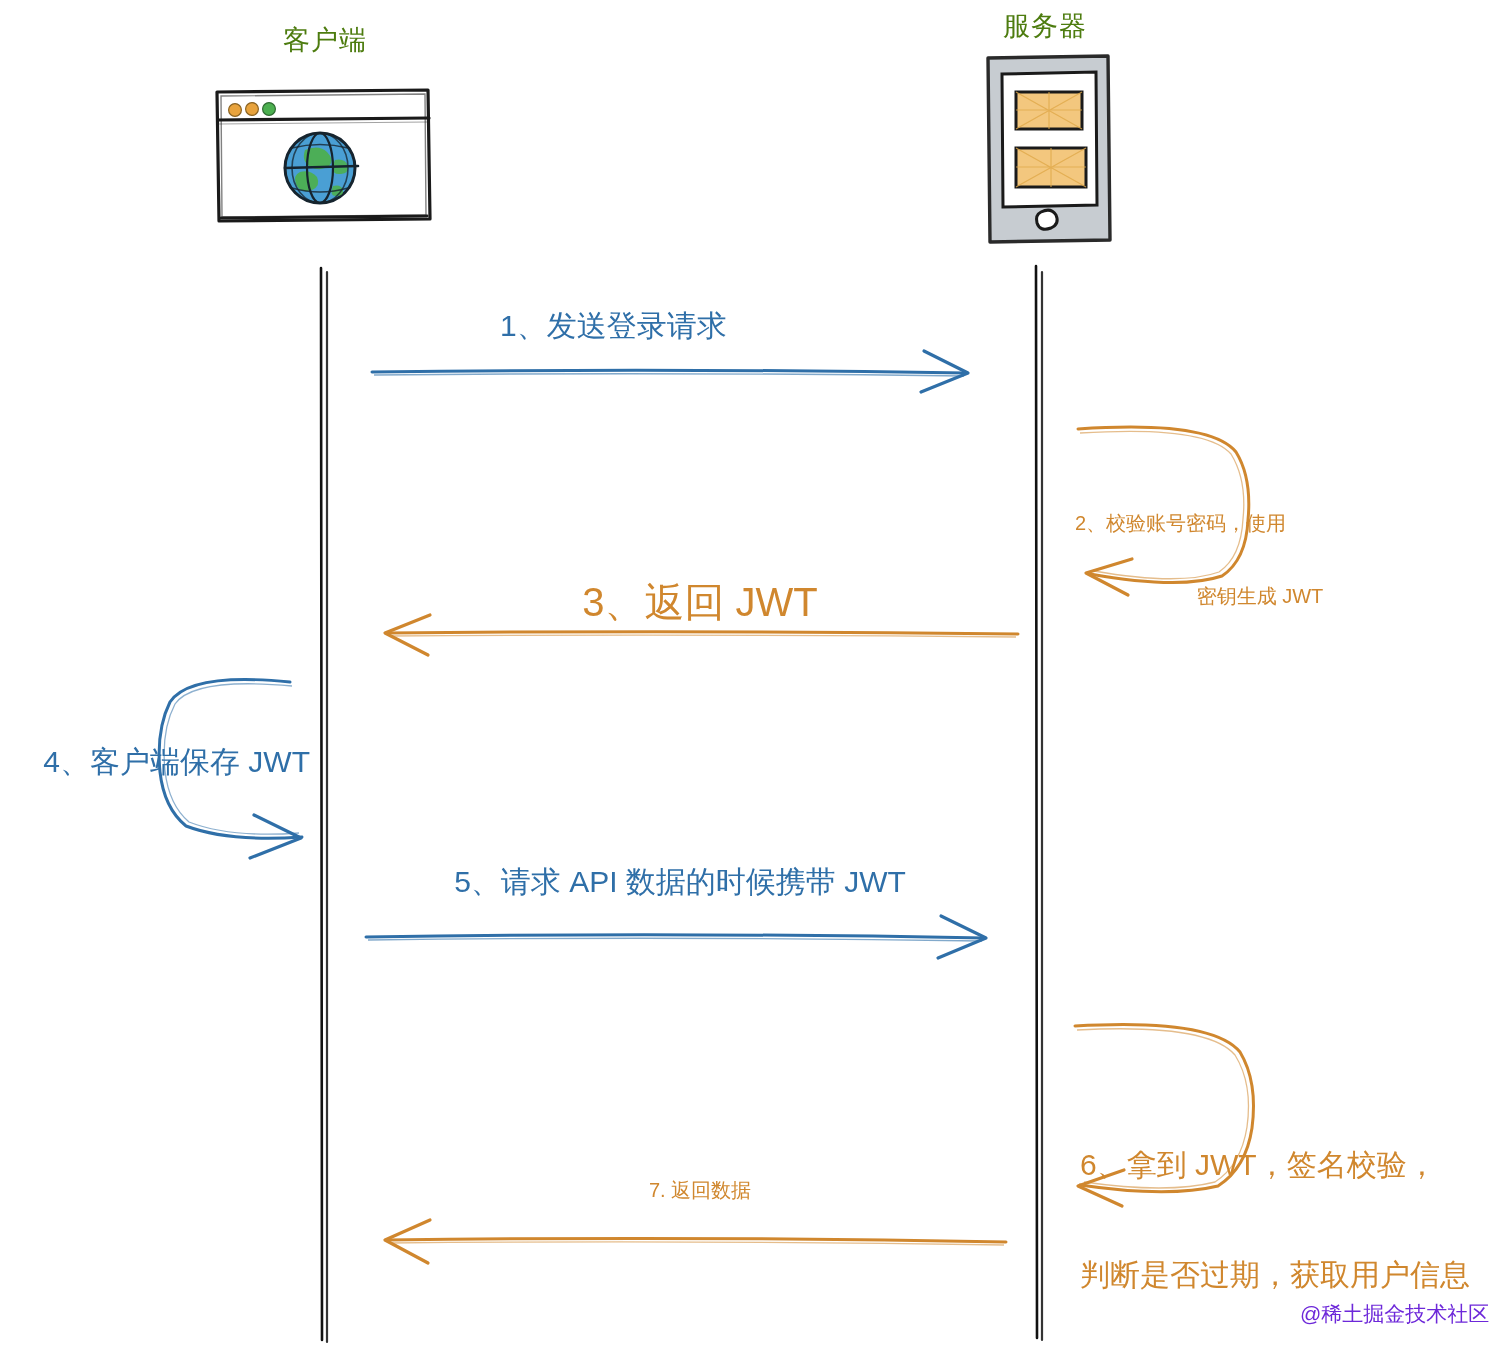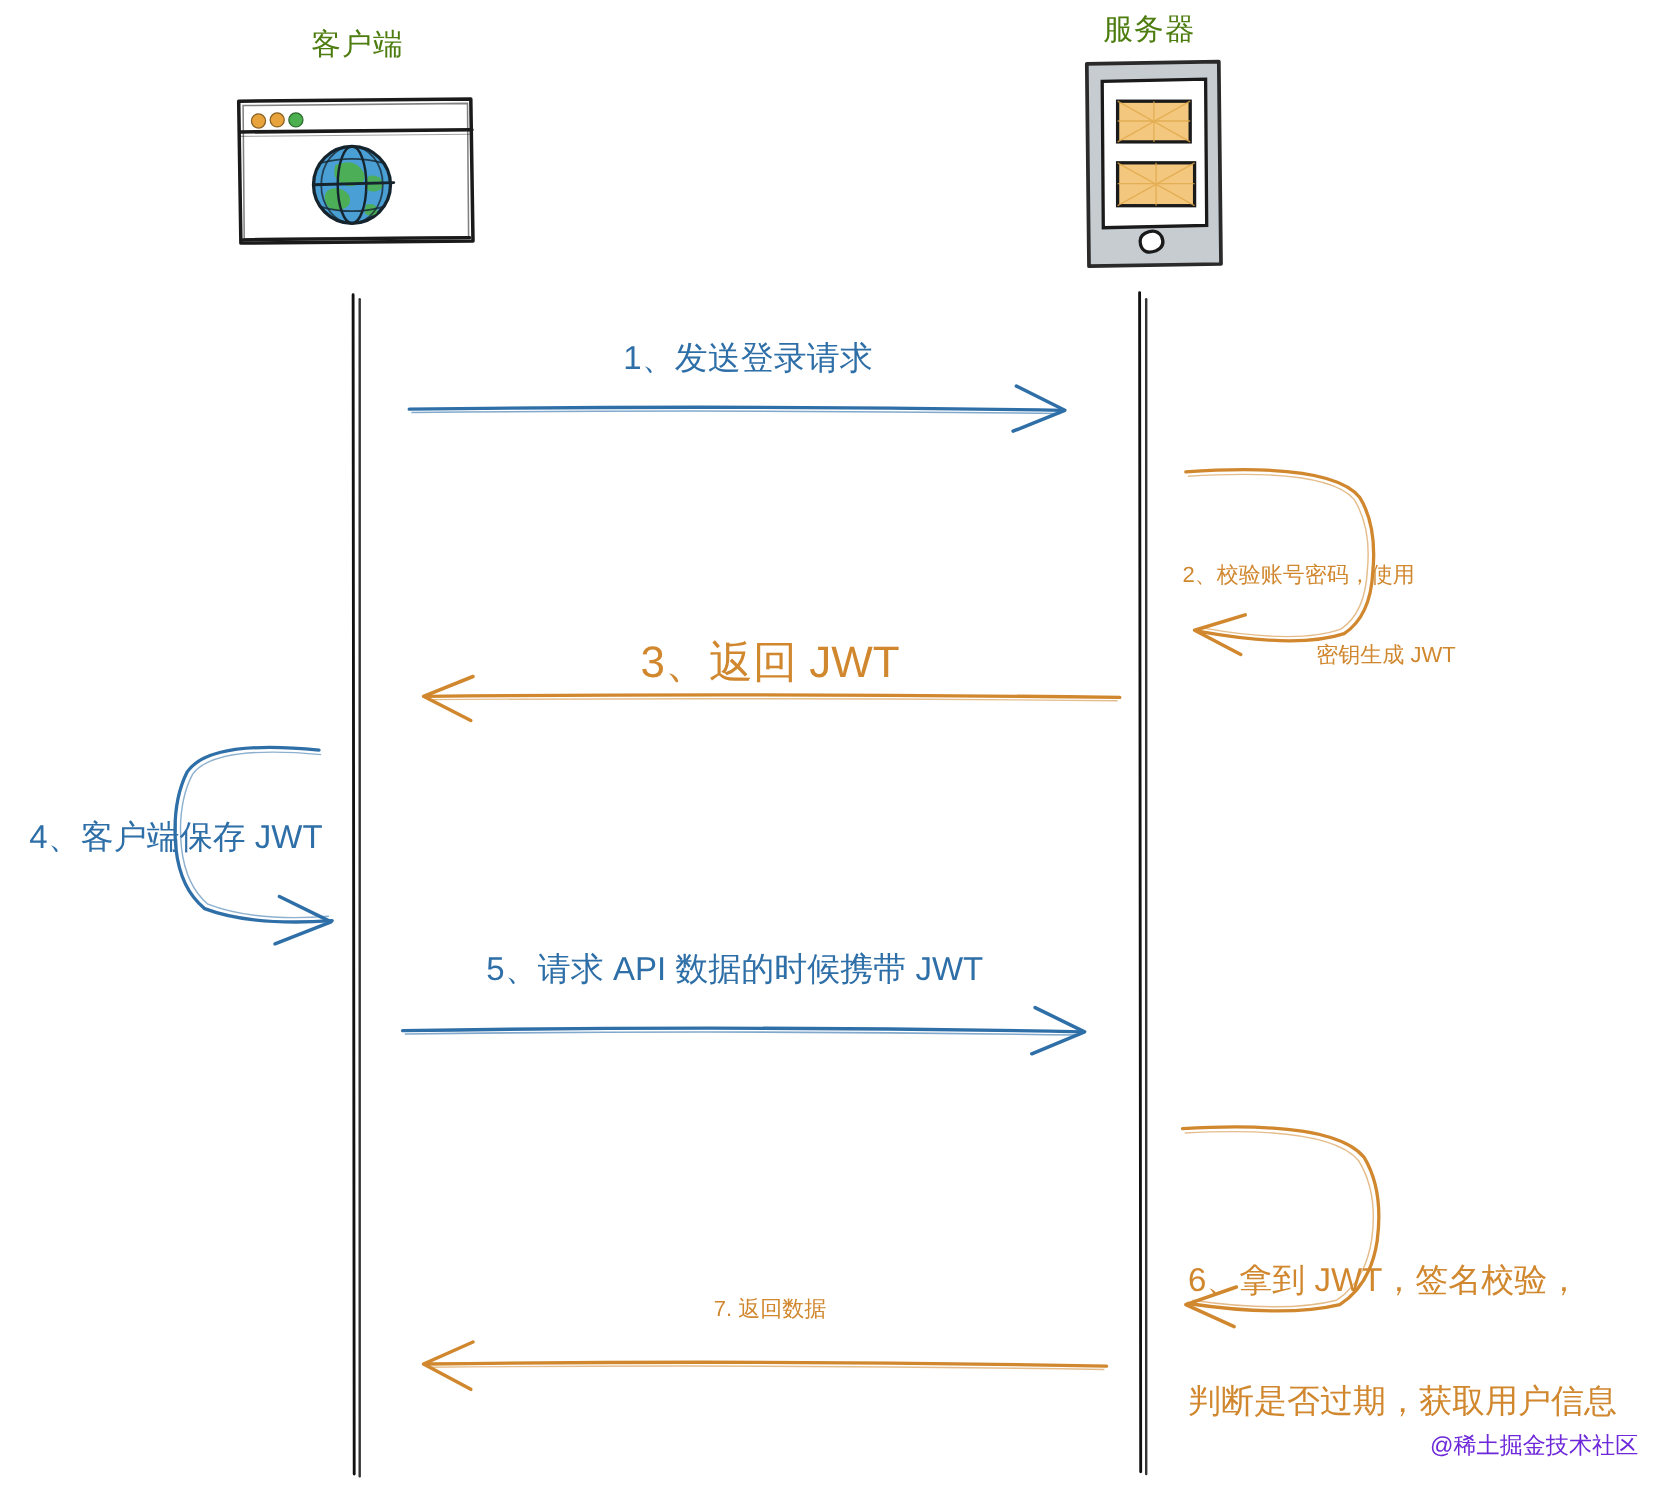--- a/index.html
+++ b/index.html
@@ -17,25 +17,25 @@
   }
   #client-title{left:180px;top:22px;width:290px;}
   #server-title{left:930px;top:8px;width:230px;}
 
   .msg-label{
     position:absolute;white-space:pre;line-height:1.22;
   }
   .blue{color:#2f6fa8;}
   .orange{color:#d0872e;}
 
-  #label-1{left:500px;top:308px;width:360px;text-align:center;font-size:30px;}
+  #label-1{left:500px;top:308px;width:360px;text-align:left;font-size:30px;}
   #label-2{left:1075px;top:462px;width:370px;text-align:left;font-size:20px;}
   #label-3{left:520px;top:578px;width:360px;text-align:center;font-size:40px;}
-  #label-4{left:10px;top:744px;width:300px;text-align:center;font-size:30px;}
-  #label-5{left:388px;top:864px;width:560px;text-align:center;font-size:30px;}
+  #label-4{left:10px;top:744px;width:300px;text-align:right;font-size:30px;}
+  #label-5{left:400px;top:864px;width:560px;text-align:center;font-size:30px;}
   #label-6{left:1080px;top:1074px;width:400px;text-align:left;font-size:30px;}
   #label-7{left:520px;top:1178px;width:360px;text-align:center;font-size:20px;}
 
   #watermark{
     position:absolute;left:1300px;top:1300px;width:200px;
     color:#6d28d9;font-size:21px;white-space:nowrap;text-align:left;
   }
 </style>
 </head>
 <body>

